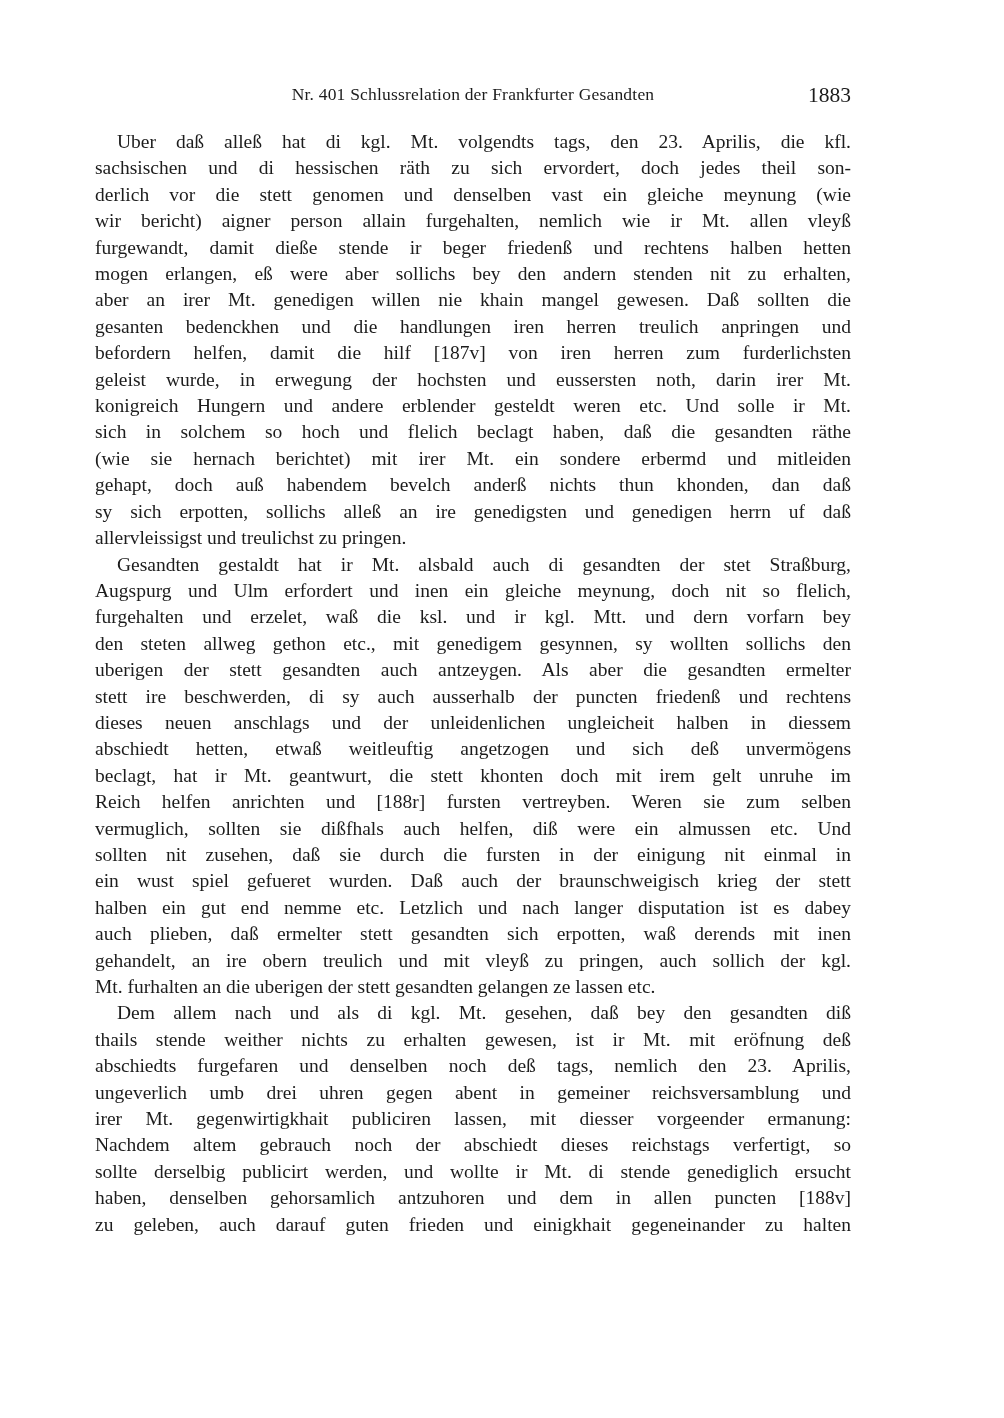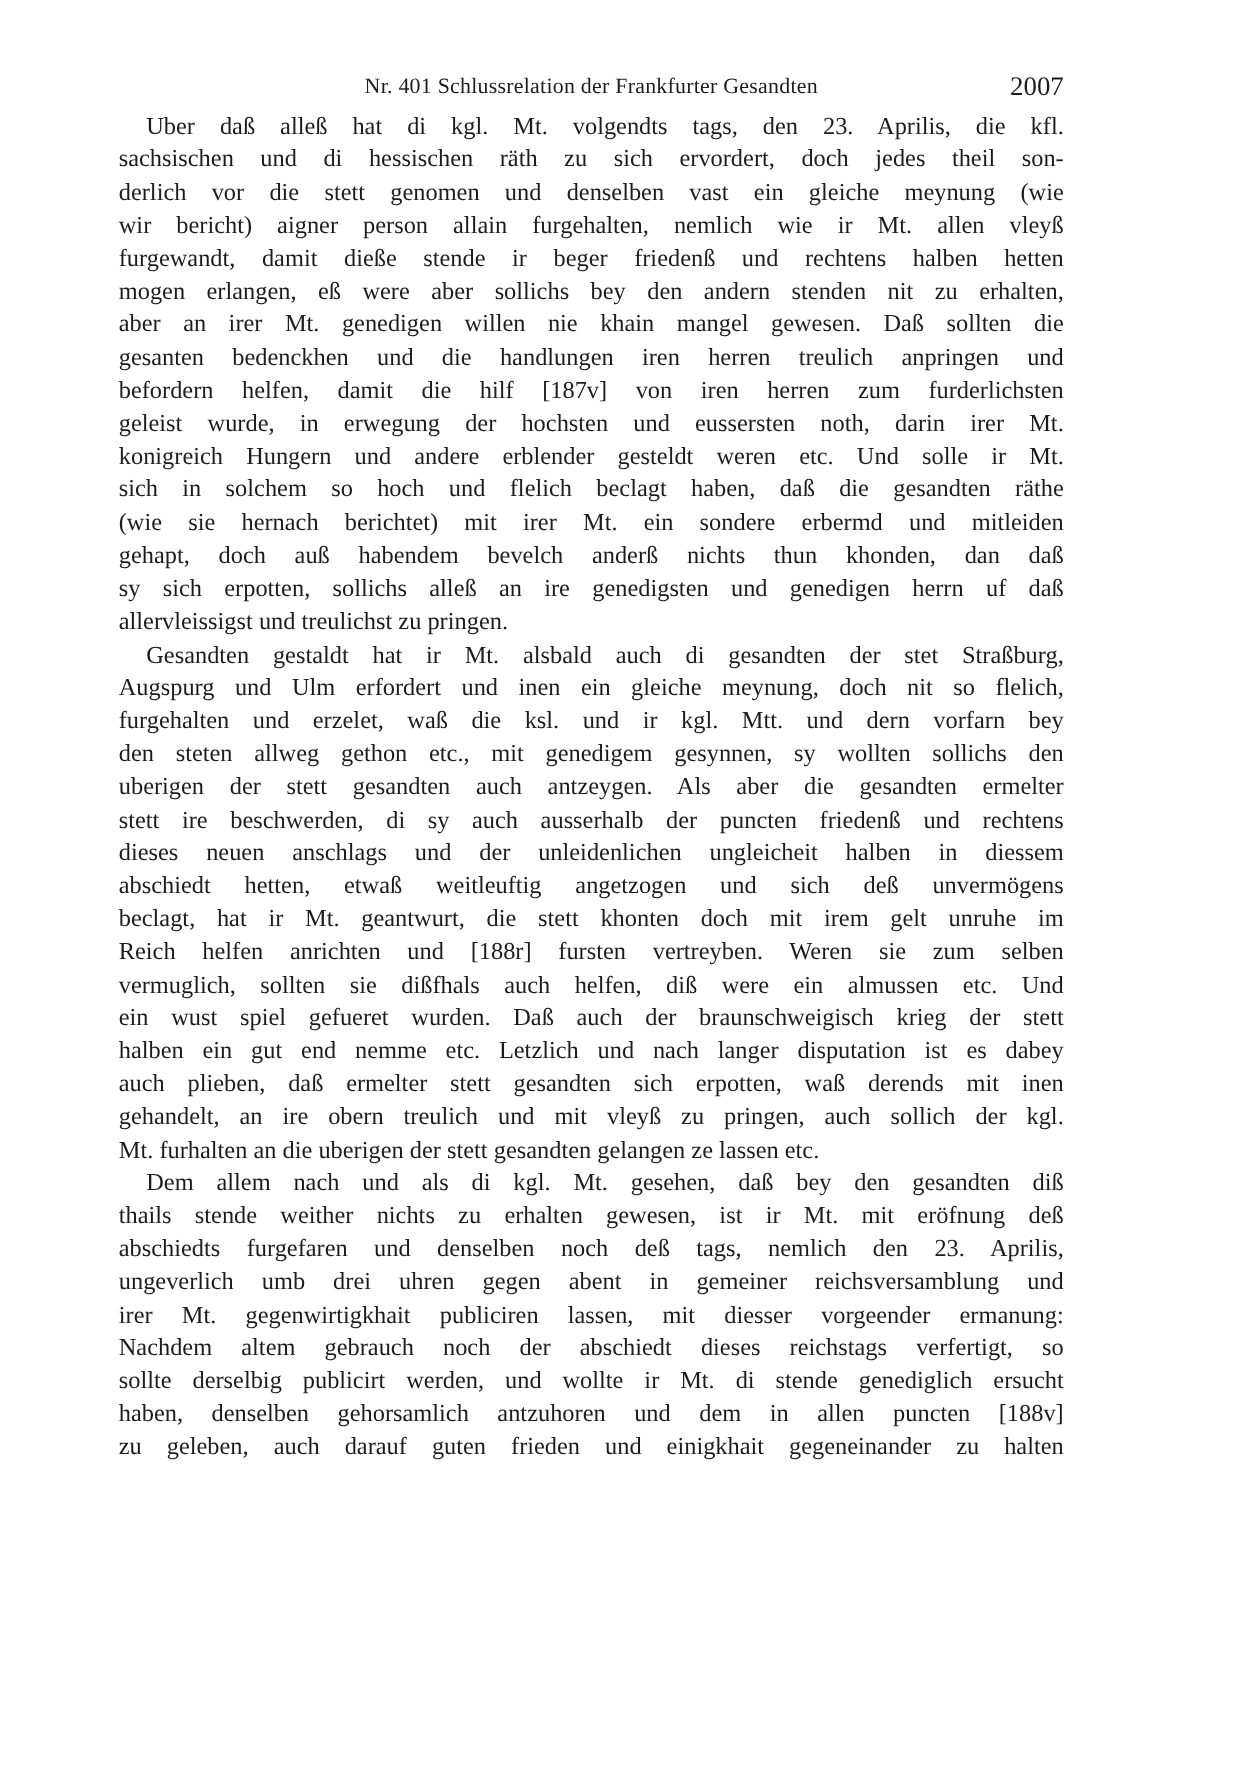--- a/index.html
+++ b/index.html
@@ -2,21 +2,21 @@
 <html><head>
 <meta charset="utf-8">
 <style>
   html, body { margin: 0; padding: 0; background: #ffffff; }
   .page {
     position: relative;
     width: 1004px;
     height: 1418px;
     background: #ffffff;
     box-sizing: border-box;
-    padding: 57px 153px 0 95px;
+    padding: 83px 153px 0 95px;
     font-family: "Liberation Serif", serif;
     color: #1c1c1c;
     overflow: hidden;
   }
   .pagehead {
     position: relative;
     height: 22px;
     line-height: 22px;
   }
   .running-head {
@@ -27,41 +27,41 @@
     white-space: nowrap;
   }
   .page-number {
     position: absolute;
     right: 0;
     bottom: -1px;
     font-size: 21.5px;
     line-height: 22px;
   }
   .text-body {
-    margin-top: 10px;
+    margin-top: 24px;
     font-size: 19.5px;
     line-height: 26.4px;
   }
   .para { margin: 0; }
   .line {
     text-align: justify;
     text-align-last: justify;
     white-space: normal;
   }
   .line.first { text-indent: 22px; }
   .line.noju { text-align-last: left; }
   .folio { }
 </style>
 </head>
 <body>
 
 <div class="page">
   <div class="pagehead">
     <span class="running-head">Nr. 401 Schlussrelation der Frankfurter Gesandten</span>
-    <span class="page-number">2007</span>
+    <span class="page-number">1883</span>
   </div>
   <div class="text-body">
       <div class="para">
         <div class="line first"><span class="run">Uber daß alleß hat di kgl. Mt. volgendts tags, den 23. Aprilis, die kfl.</span></div>
         <div class="line"><span class="run">sachsischen und di hessischen räth zu sich ervordert, doch jedes theil son-</span></div>
         <div class="line"><span class="run">derlich vor die stett genomen und denselben vast ein gleiche meynung (wie</span></div>
         <div class="line"><span class="run">wir bericht) aigner person allain furgehalten, nemlich wie ir Mt. allen vleyß</span></div>
         <div class="line"><span class="run">furgewandt, damit dieße stende ir beger friedenß und rechtens halben hetten</span></div>
         <div class="line"><span class="run">mogen erlangen, eß were aber sollichs bey den andern stenden nit zu erhalten,</span></div>
         <div class="line"><span class="run">aber an irer Mt. genedigen willen nie khain mangel gewesen. Daß sollten die</span></div>
@@ -80,20 +80,21 @@
         <div class="line"><span class="run">Augspurg und Ulm erfordert und inen ein gleiche meynung, doch nit so flelich,</span></div>
         <div class="line"><span class="run">furgehalten und erzelet, waß die ksl. und ir kgl. Mtt. und dern vorfarn bey</span></div>
         <div class="line"><span class="run">den steten allweg gethon etc., mit genedigem gesynnen, sy wollten sollichs den</span></div>
         <div class="line"><span class="run">uberigen der stett gesandten auch antzeygen. Als aber die gesandten ermelter</span></div>
         <div class="line"><span class="run">stett ire beschwerden, di sy auch ausserhalb der puncten friedenß und rechtens</span></div>
         <div class="line"><span class="run">dieses neuen anschlags und der unleidenlichen ungleicheit halben in diessem</span></div>
         <div class="line"><span class="run">abschiedt hetten, etwaß weitleuftig angetzogen und sich deß unvermögens</span></div>
         <div class="line"><span class="run">beclagt, hat ir Mt. geantwurt, die stett khonten doch mit irem gelt unruhe im</span></div>
         <div class="line"><span class="run">Reich helfen anrichten und </span><span class="folio">[188r]</span><span class="run"> fursten vertreyben. Weren sie zum selben</span></div>
         <div class="line"><span class="run">vermuglich, sollten sie dißfhals auch helfen, diß were ein almussen etc. Und</span></div>
+        <div class="line"><span class="run">sollten nit zusehen, daß sie durch die fursten in der einigung nit einmal in</span></div>
         <div class="line"><span class="run">ein wust spiel gefueret wurden. Daß auch der braunschweigisch krieg der stett</span></div>
         <div class="line"><span class="run">halben ein gut end nemme etc. Letzlich und nach langer disputation ist es dabey</span></div>
         <div class="line"><span class="run">auch plieben, daß ermelter stett gesandten sich erpotten, waß derends mit inen</span></div>
         <div class="line"><span class="run">gehandelt, an ire obern treulich und mit vleyß zu pringen, auch sollich der kgl.</span></div>
         <div class="line noju"><span class="run">Mt. furhalten an die uberigen der stett gesandten gelangen ze lassen etc.</span></div>
       </div>
       <div class="para">
         <div class="line first"><span class="run">Dem allem nach und als di kgl. Mt. gesehen, daß bey den gesandten diß</span></div>
         <div class="line"><span class="run">thails stende weither nichts zu erhalten gewesen, ist ir Mt. mit eröfnung deß</span></div>
         <div class="line"><span class="run">abschiedts furgefaren und denselben noch deß tags, nemlich den 23. Aprilis,</span></div>

